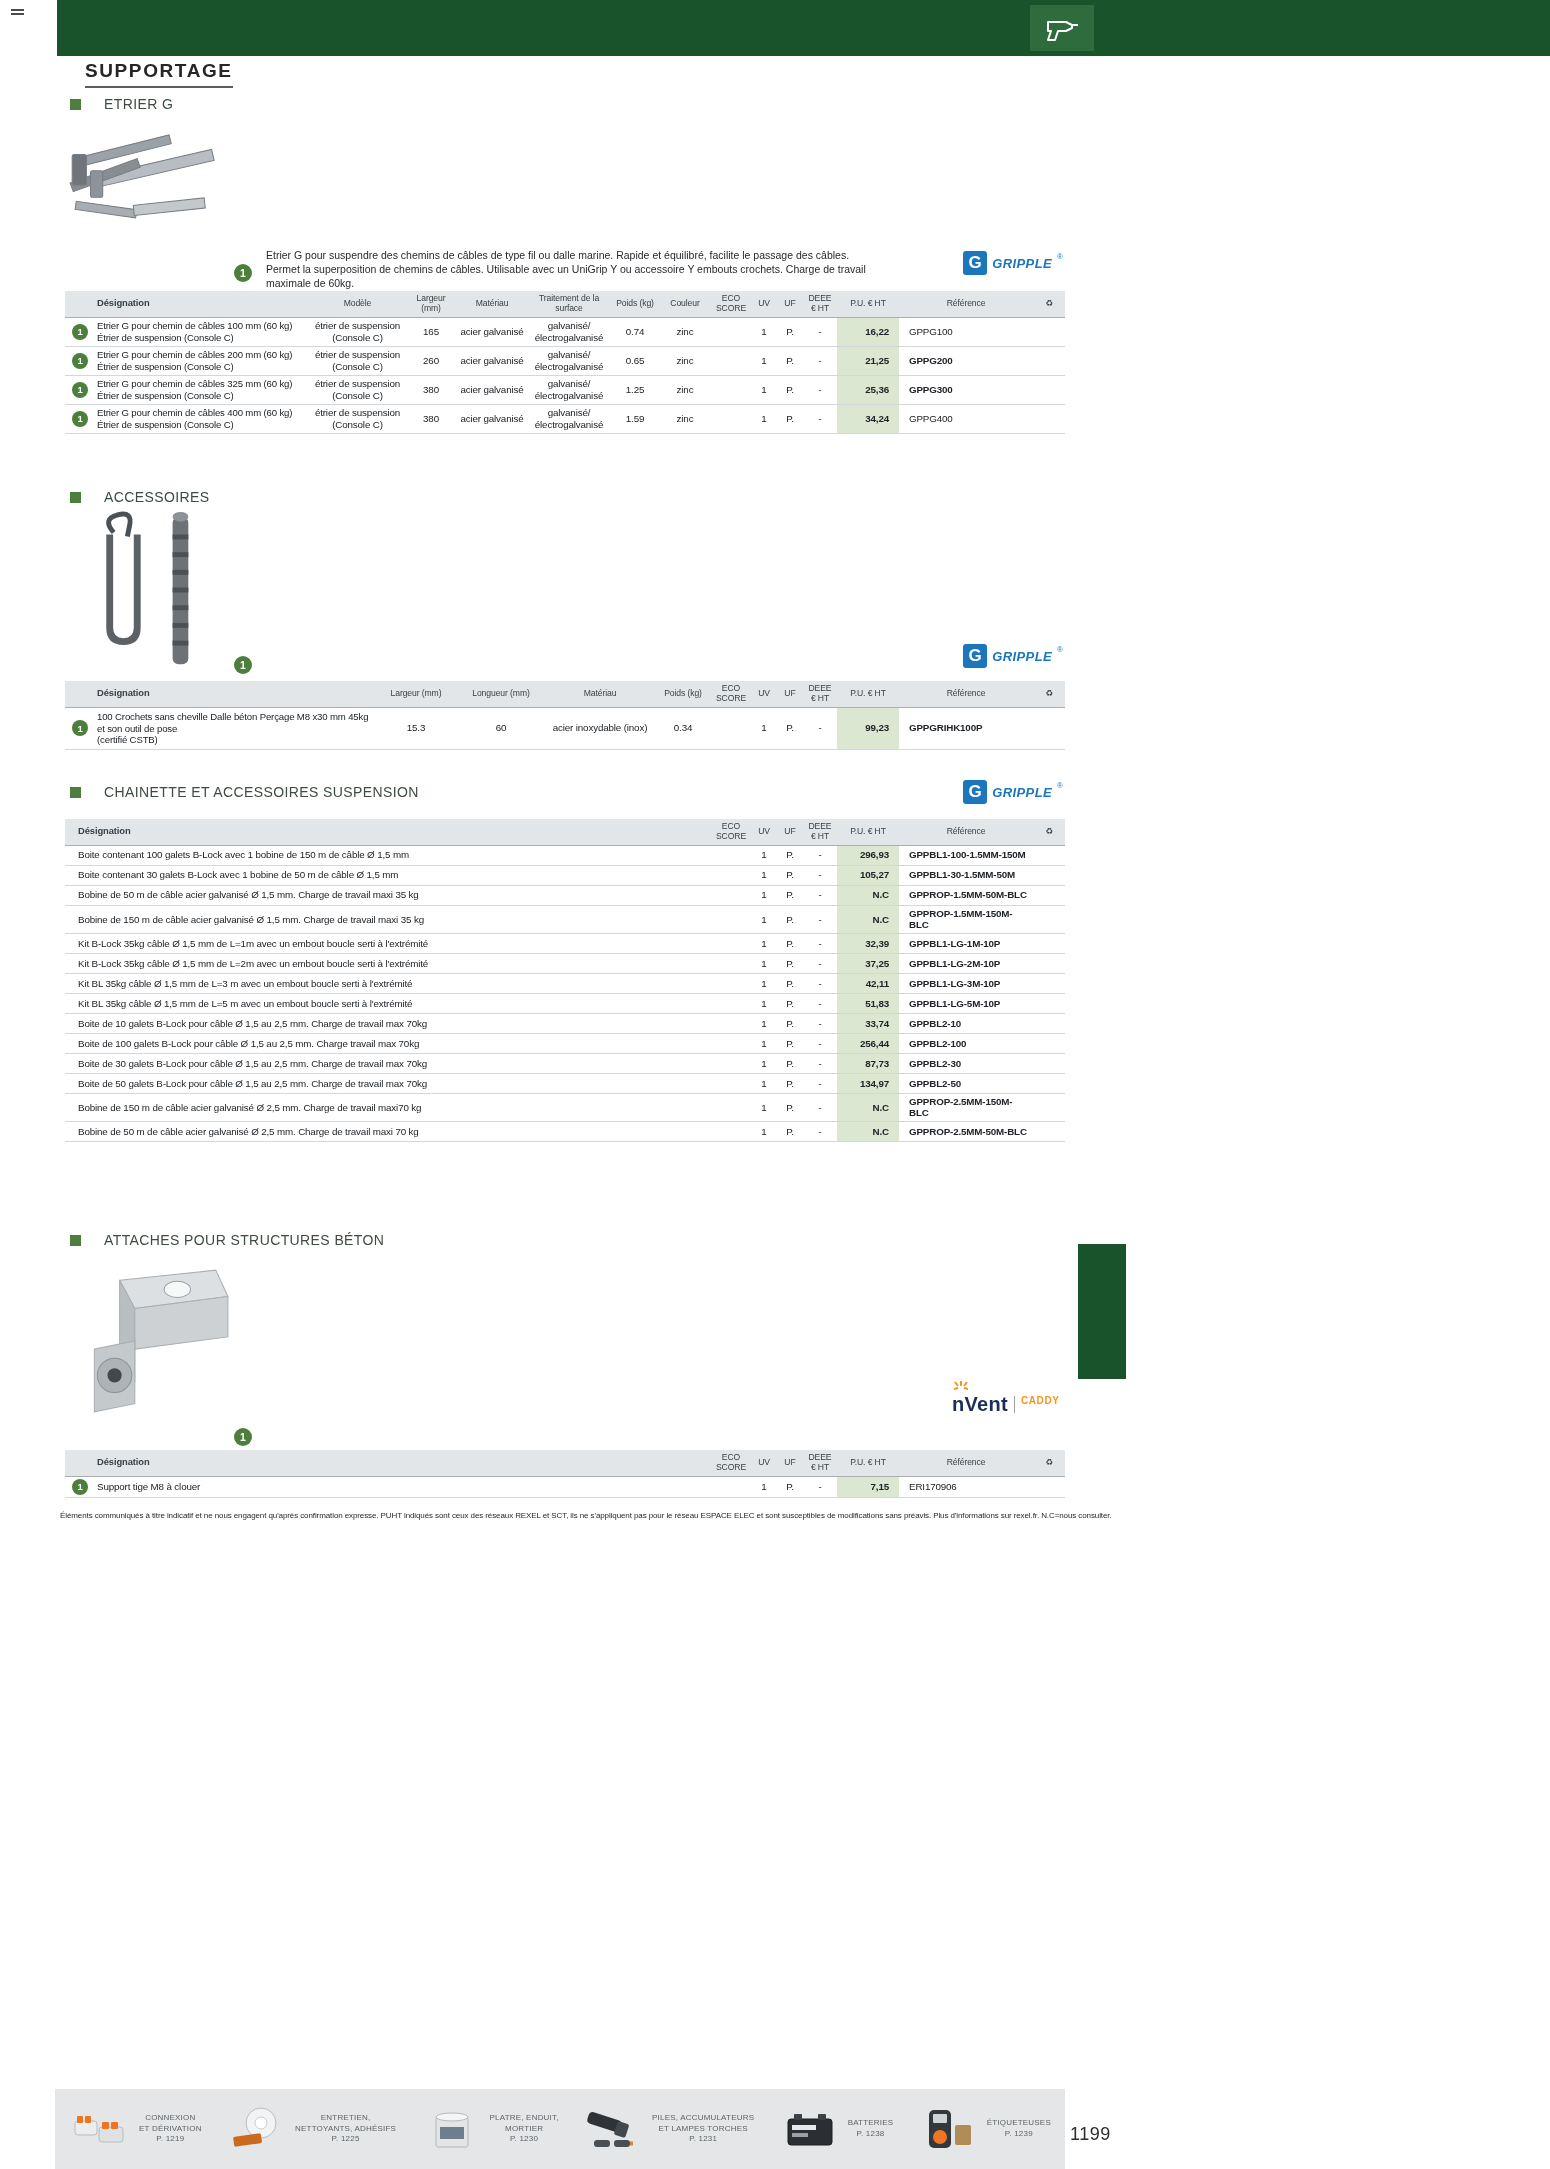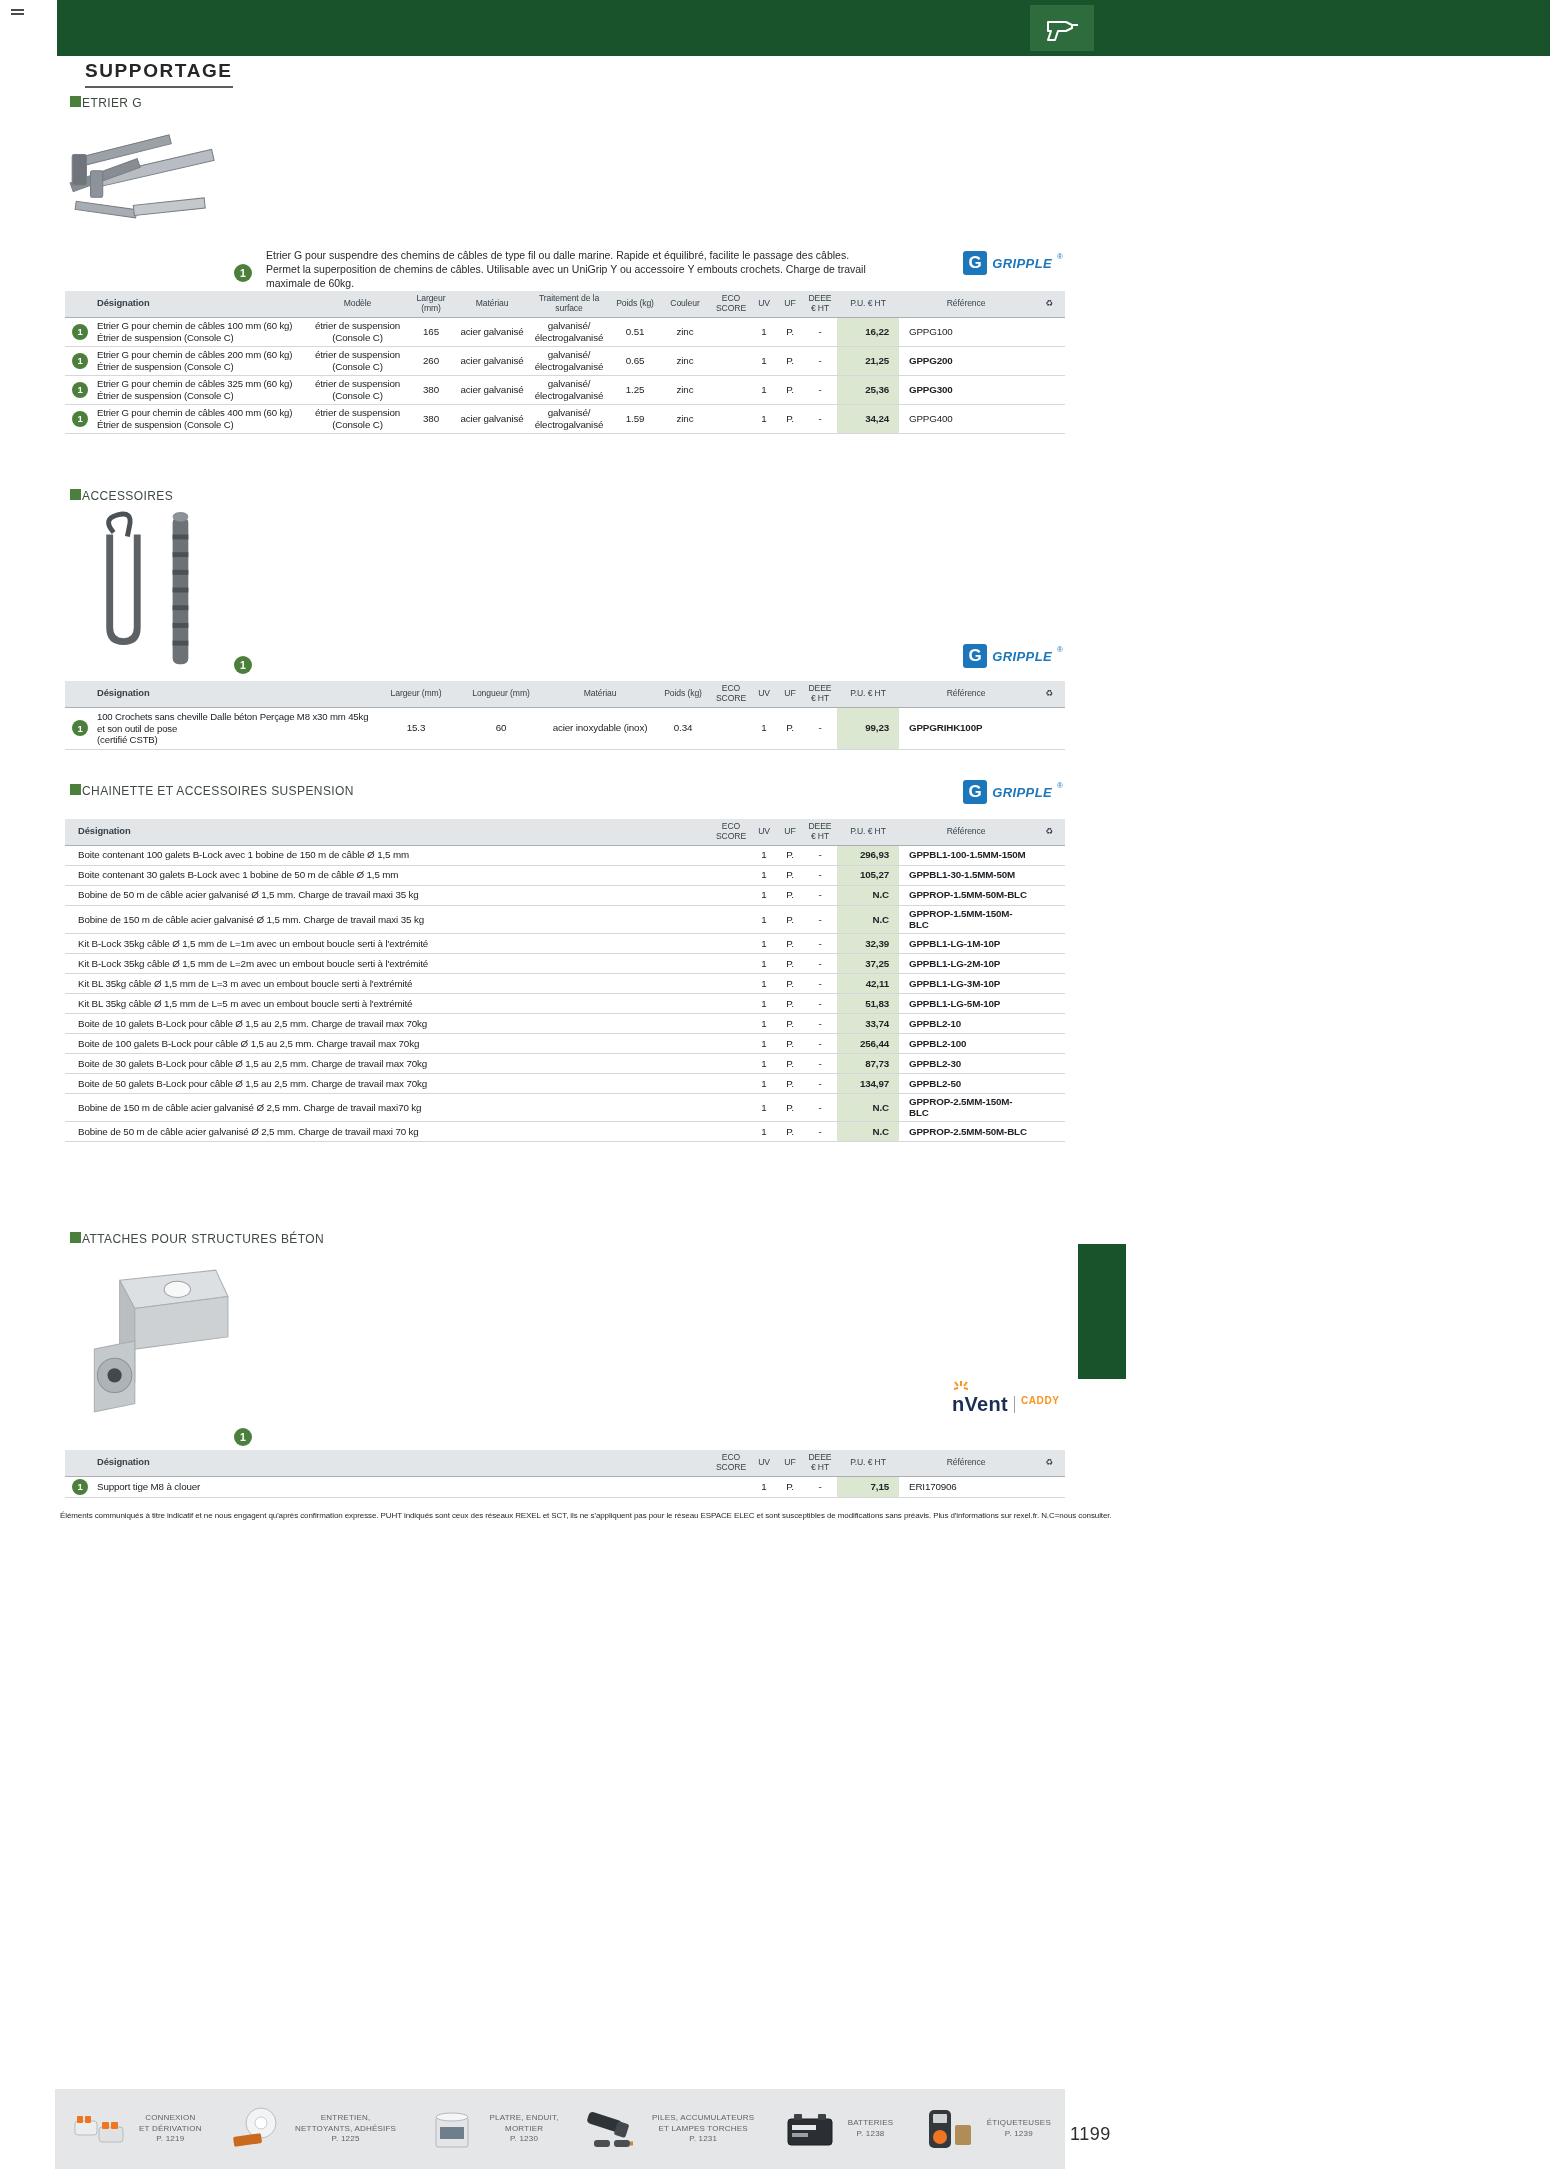--- a/index.html
+++ b/index.html
@@ -10,21 +10,21 @@
   .menu-glyph{position:absolute;left:11px;top:7px;width:13px;cursor:pointer}
   .menu-glyph .bar{height:2px;background:#4a4a4a;margin:2px 0}
   .topbar{position:absolute;left:57px;top:0;width:1493px;height:56px;background:#19532c}
   .toolbox{position:absolute;left:973px;top:5px;width:64px;height:46px;background:#2e6b3d;
            display:flex;align-items:center;justify-content:center}
   .sidetab{position:absolute;left:1078px;top:1244px;width:48px;height:135px;background:#19532c}
   .pagenum{position:absolute;left:1070px;top:2124px;font-size:18px;font-weight:500;color:#2c2c2c;letter-spacing:.5px}
   
   .title{position:absolute;left:85px;top:60px;font-size:19px;font-weight:700;letter-spacing:1.6px;
          color:#262626;border-bottom:2px solid #5d5d5d;padding-bottom:4px}
-  .sec-h{position:absolute;display:flex;gap:1px;font-size:12px;color:#3e4b41;letter-spacing:.4px}
+  .sec-h{position:absolute;display:flex;align-items:center;gap:23px;font-size:14px;color:#3e4b41;letter-spacing:.4px}
   .sec-h .sq{width:11px;height:11px;background:#4d7f3c}
   #sec1{left:70px;top:96px}
   #sec2{left:70px;top:489px}
   #sec3{left:70px;top:784px}
   #sec4{left:70px;top:1232px}
   
   .photo{position:absolute}
   #img1{left:62px;top:130px}
   #img2{left:85px;top:505px}
   #img3{left:64px;top:1262px}
@@ -173,21 +173,21 @@
         <tr>
           <td><span class="circle">1</span></td>
           <td class="c-des">Etrier G pour chemin de câbles 100 mm (60 kg)
 Étrier de suspension (Console C)</td>
           <td>étrier de suspension
 (Console C)</td>
           <td>165</td>
           <td>acier galvanisé</td>
           <td>galvanisé/
 électrogalvanisé</td>
-          <td>0.51</td>
+          <td>0.74</td>
           <td>zinc</td>
           <td></td>
           <td>1</td>
           <td>P.</td>
           <td>-</td>
           <td class="c-pu">16,22</td>
           <td class="c-ref">GPPG100</td>
           <td></td>
         </tr>
 

